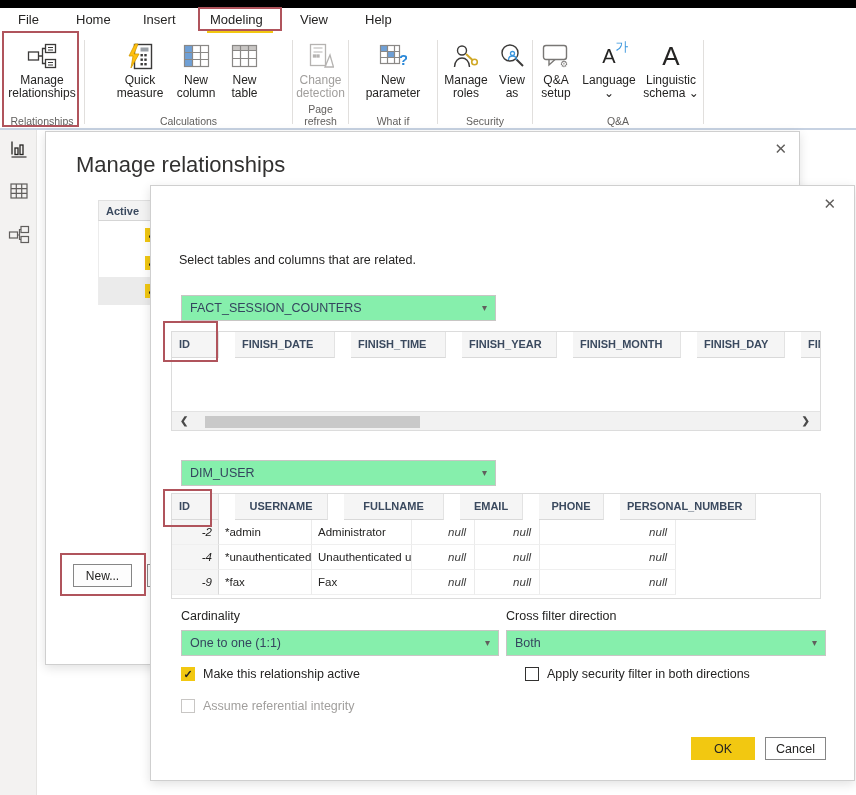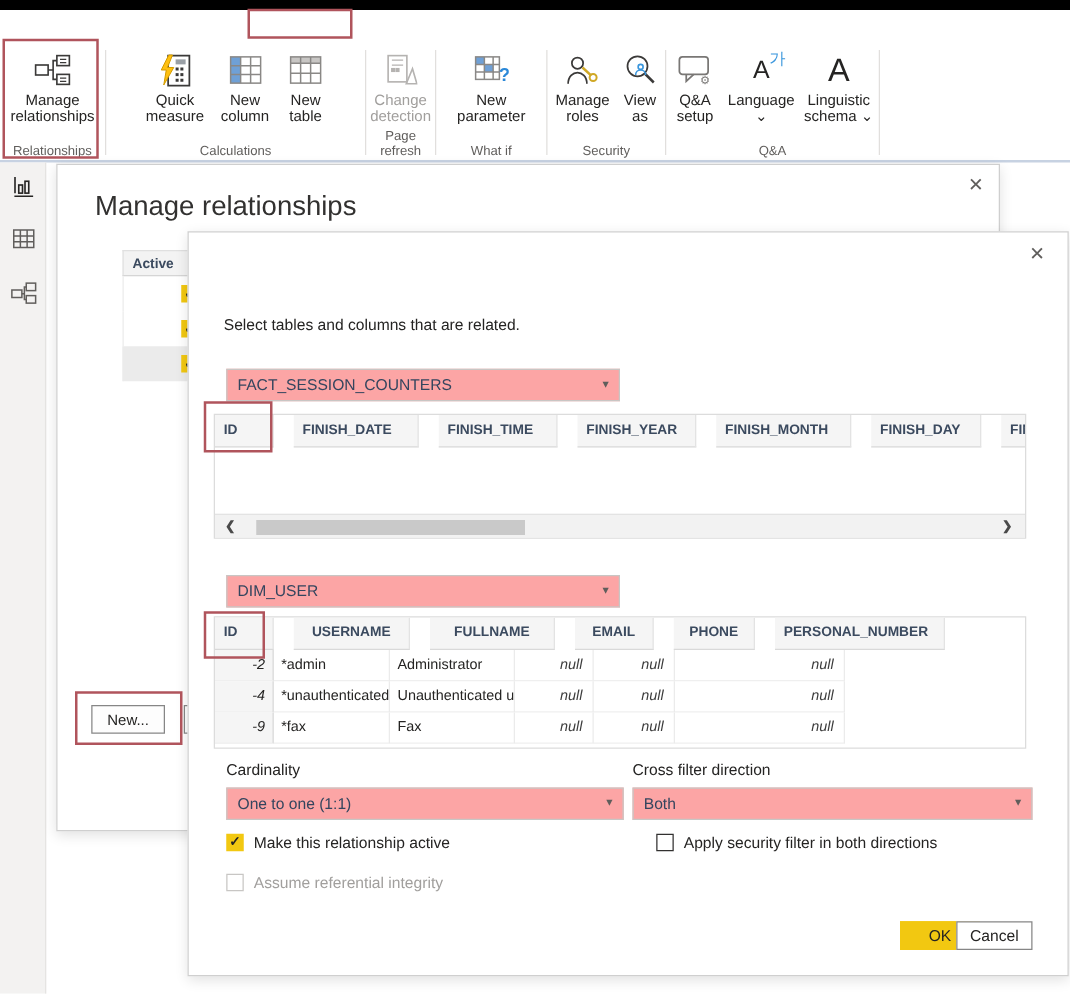--- a/index.html
+++ b/index.html
@@ -52,21 +52,21 @@
   .cb i{font-style:normal;font-size:11px;font-weight:bold;color:#252423;line-height:1;}
   .cb-checked{background:var(--yellow);}
   .cb-unchecked{background:#fff;border:1.5px solid #323130;}
   .cb-disabled{background:#fff;border:1px solid #C8C6C4;}
   .mrow .cb{position:absolute;left:46px;top:7px;}
   .btn{position:absolute;font-size:12px;color:var(--dark);background:#FDFDFD;border:1px solid #868686;text-align:center;}
   .btn-sliver{position:absolute;left:101px;top:432px;width:12px;height:23px;background:#FDFDFD;border:1px solid #868686;}
 
   
   .subtitle{position:absolute;left:28px;top:67px;font-size:12.5px;color:var(--dark);}
-  .dd{position:absolute;height:26px;border:1px solid var(--gborder);background:#fca5a5;font-size:12.5px;color:#34455E;line-height:24px;padding-left:8px;white-space:nowrap;}
+  .dd{position:absolute;height:26px;border:1px solid var(--gborder);background:#86efac;font-size:12.5px;color:#34455E;line-height:24px;padding-left:8px;white-space:nowrap;}
   .dd-arrow{position:absolute;right:8px;top:0;font-size:10px;color:var(--gray-txt);}
 
   .tbox{position:absolute;left:20px;width:650px;border:1px solid #DCDCDC;background:#fff;overflow:hidden;}
   .thead{display:flex;gap:16px;}
   .hc{height:26px;line-height:25px;background:#F5F5F5;border-right:1px solid #E3E3E3;border-bottom:1px solid #D9D9D9;
       font-size:11px;font-weight:bold;color:var(--navy);padding-left:7px;white-space:nowrap;overflow:hidden;flex:none;}
   .hc.ctr{text-align:center;padding-left:0;}
   .t1-body{height:53px;background:#fff;}
   .t1-scroll{position:relative;height:20px;background:#F2F2F2;border-top:1px solid #E3E3E3;}
   .sarrow{position:absolute;top:3px;font-size:10px;font-weight:bold;color:#4A4A4A;}
@@ -78,41 +78,50 @@
   .t2r{display:flex;height:25px;}
   .t2c{height:25px;line-height:24px;font-size:11.5px;color:var(--dark);border-right:1px solid #EBEBEB;border-bottom:1px solid #EFEFEF;
        padding-left:6px;white-space:nowrap;overflow:hidden;flex:none;}
   .t2c.idc{background:#F5F5F5;font-style:italic;text-align:right;padding:0 6px 0 0;border-right:1px solid #D9D9D9;}
   .t2c.nullc{font-style:italic;text-align:right;padding:0 8px 0 0;color:#3C3C3C;}
 
   .flabel{position:absolute;font-size:12.5px;color:var(--dark);white-space:nowrap;}
   .cbrow{position:absolute;display:flex;align-items:center;gap:8px;}
   .cblabel{font-size:12.5px;color:var(--dark);white-space:nowrap;}
   .cbrow.dis .cblabel{color:var(--dis);}
-  .ok-btn{position:absolute;left:569px;top:551px;width:64px;height:23px;background:var(--yellow);border:1px solid var(--yellow);
+  .ok-btn{position:absolute;left:540px;top:551px;width:64px;height:23px;background:var(--yellow);border:1px solid var(--yellow);
           font-size:12.5px;color:#252423;text-align:center;font-family:"Liberation Sans",sans-serif;}
   .cancel-btn{position:absolute;left:614px;top:551px;width:61px;height:23px;background:#fff;border:1px solid #868686;
           font-size:12.5px;color:#252423;text-align:center;font-family:"Liberation Sans",sans-serif;}
 
   
   .ann{position:absolute;border:2px solid var(--ann);background:transparent;z-index:50;pointer-events:none;}
 
   svg{display:block;}
   .lang-ic{font-size:20px;color:#252423;position:relative;line-height:1;}
   .lang-ic .kr{position:absolute;left:13px;top:-6px;font-size:13px;color:#3A96DD;}
   .lingu-ic{font-size:26px;font-weight:300;color:#252423;line-height:1;}
 </style>
 </head>
 <body>
 
 <div class="screen">
 
   <div class="titlebar"></div>
 
   <div class="ribbon">
+    <div class="menu">
+      <span class="tab" style="left:18px">File</span>
+      <span class="tab" style="left:76px">Home</span>
+      <span class="tab" style="left:143px">Insert</span>
+      <span class="tab" style="left:210px">Modeling</span>
+      <span class="tab" style="left:300px">View</span>
+      <span class="tab" style="left:365px">Help</span>
+      <div class="tab-underline"></div>
+    </div>
 
     <div class="groups">
 
       <div class="group" style="left:0;width:84px">
         <div class="gbuttons">
           <div class="rbtn" style="width:76px">
             <div class="icon-box">
               <svg width="30" height="26" viewBox="0 0 30 26" fill="none" stroke="#3B3A39" stroke-width="1.3">
                 <rect x="1.5" y="9" width="10" height="8"></rect>
                 <rect x="18.5" y="1.5" width="10" height="8"></rect>

